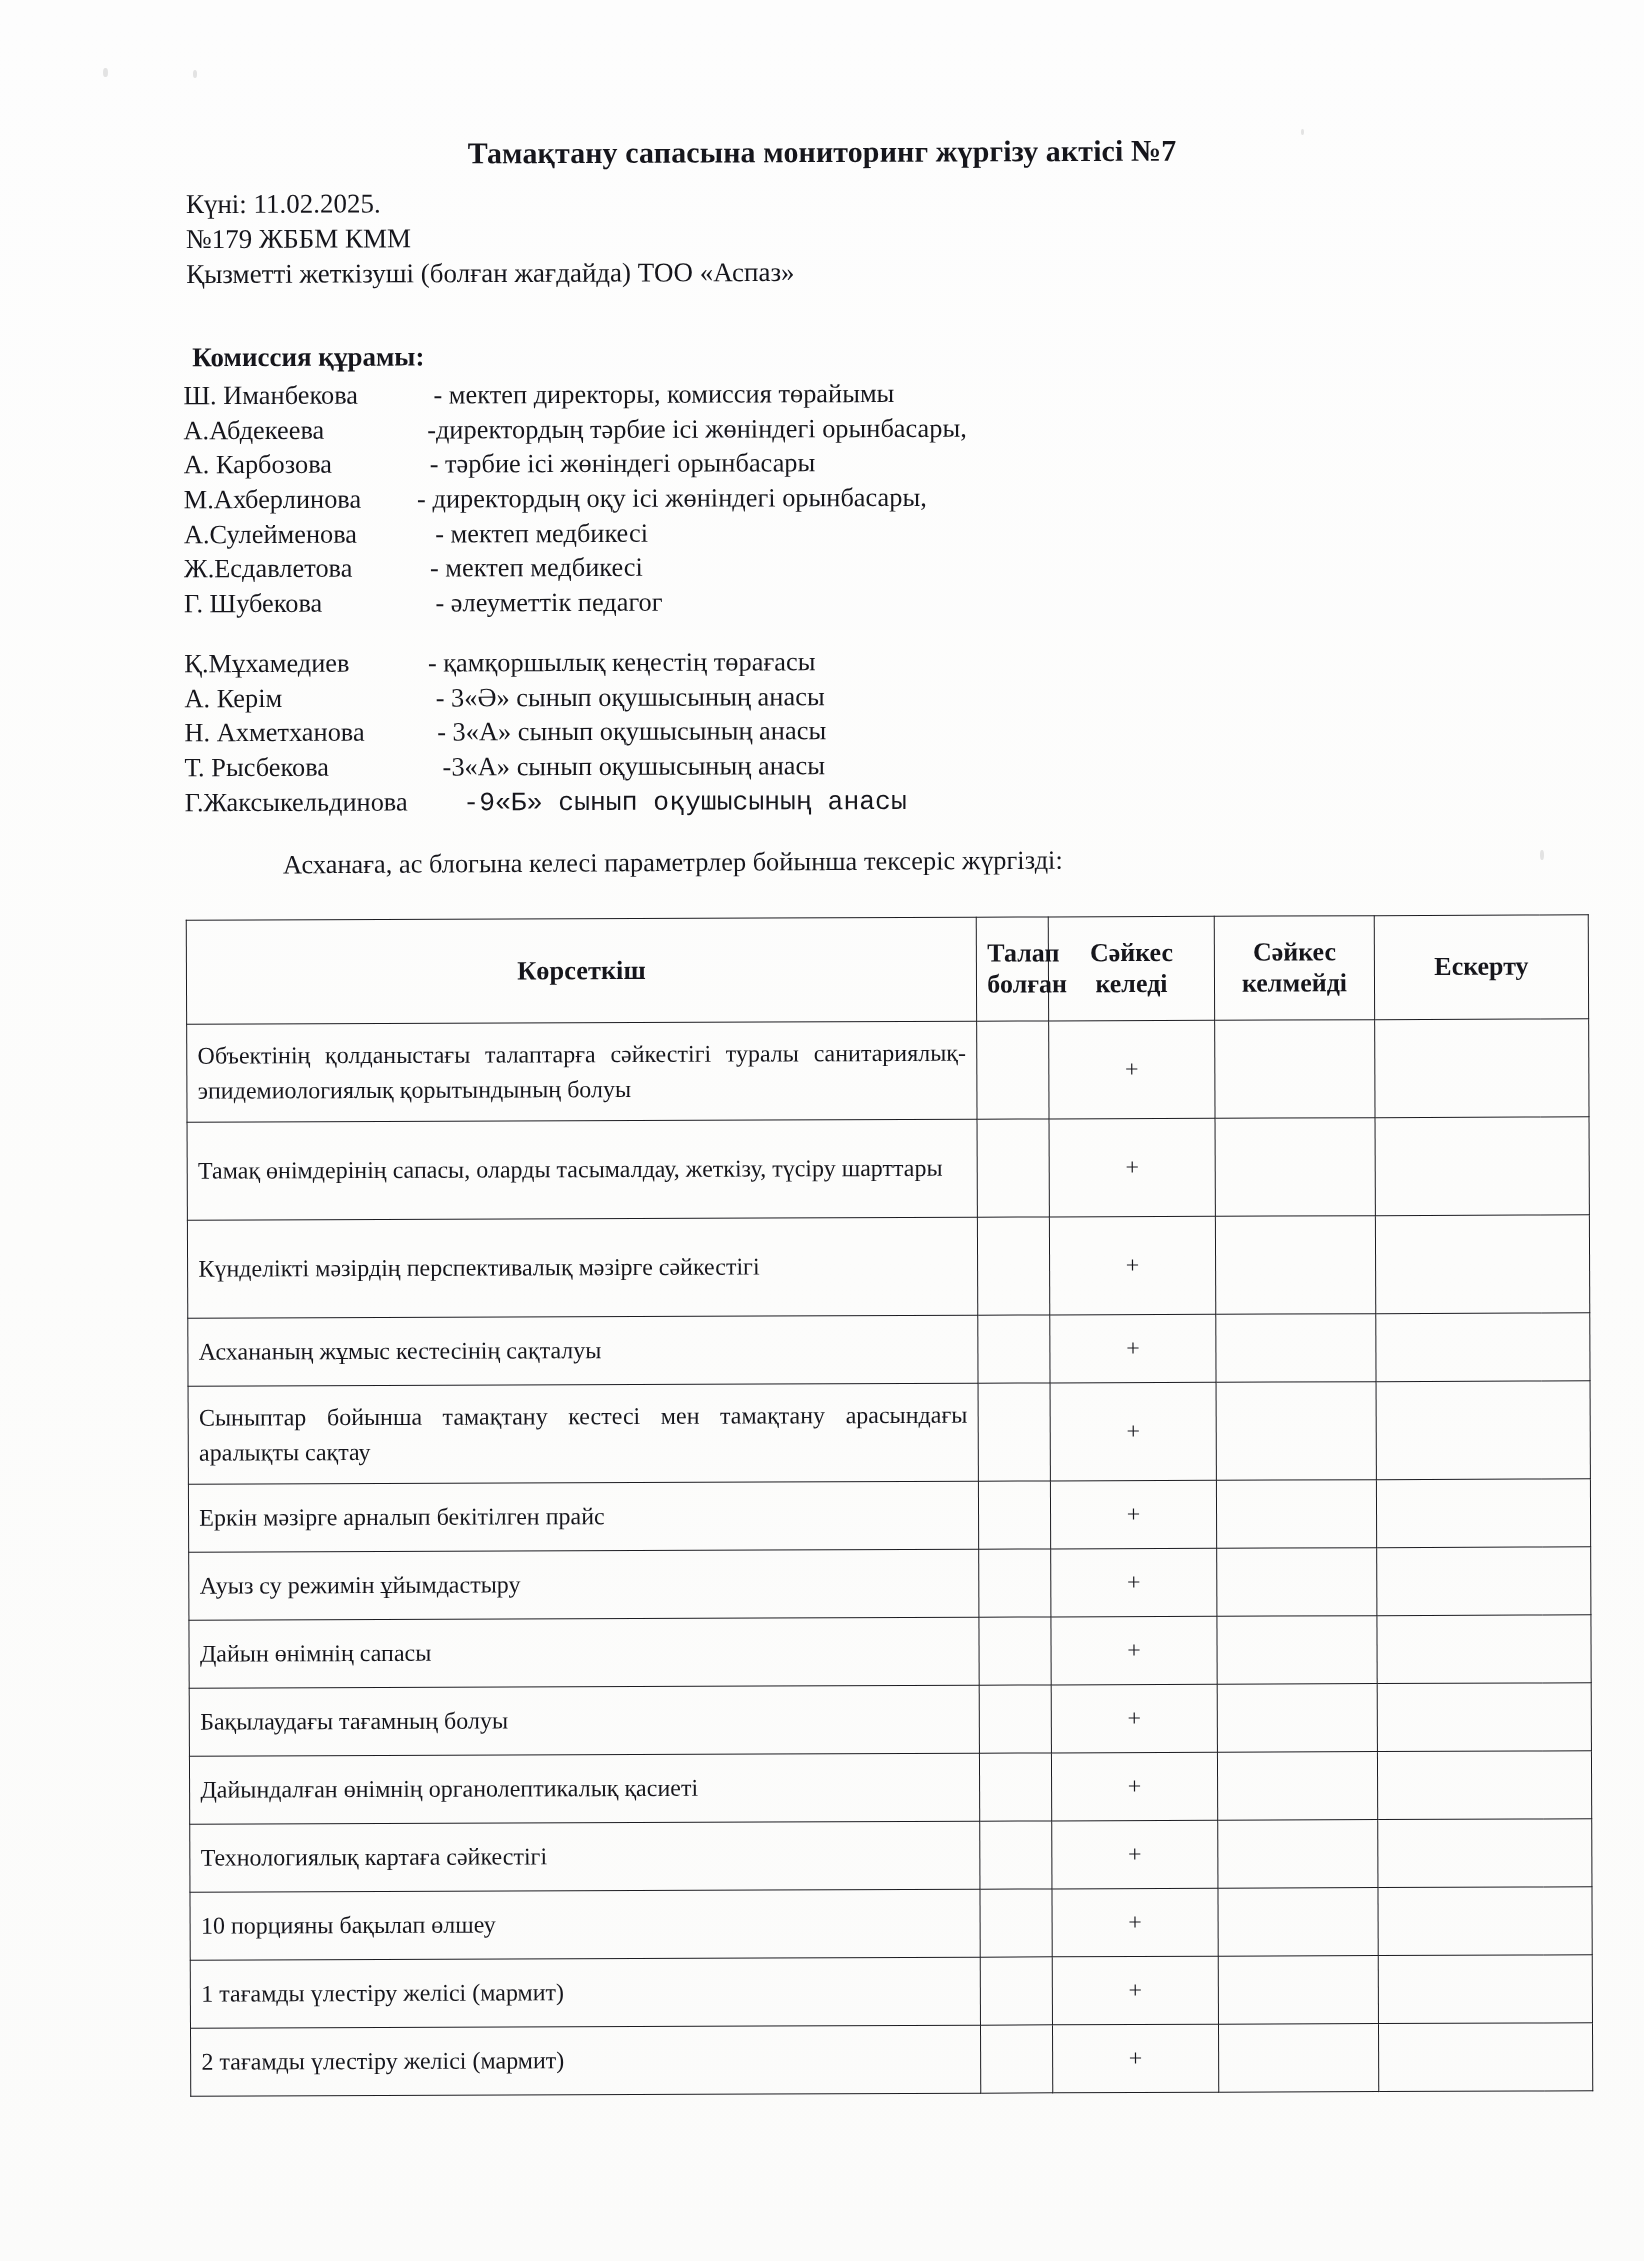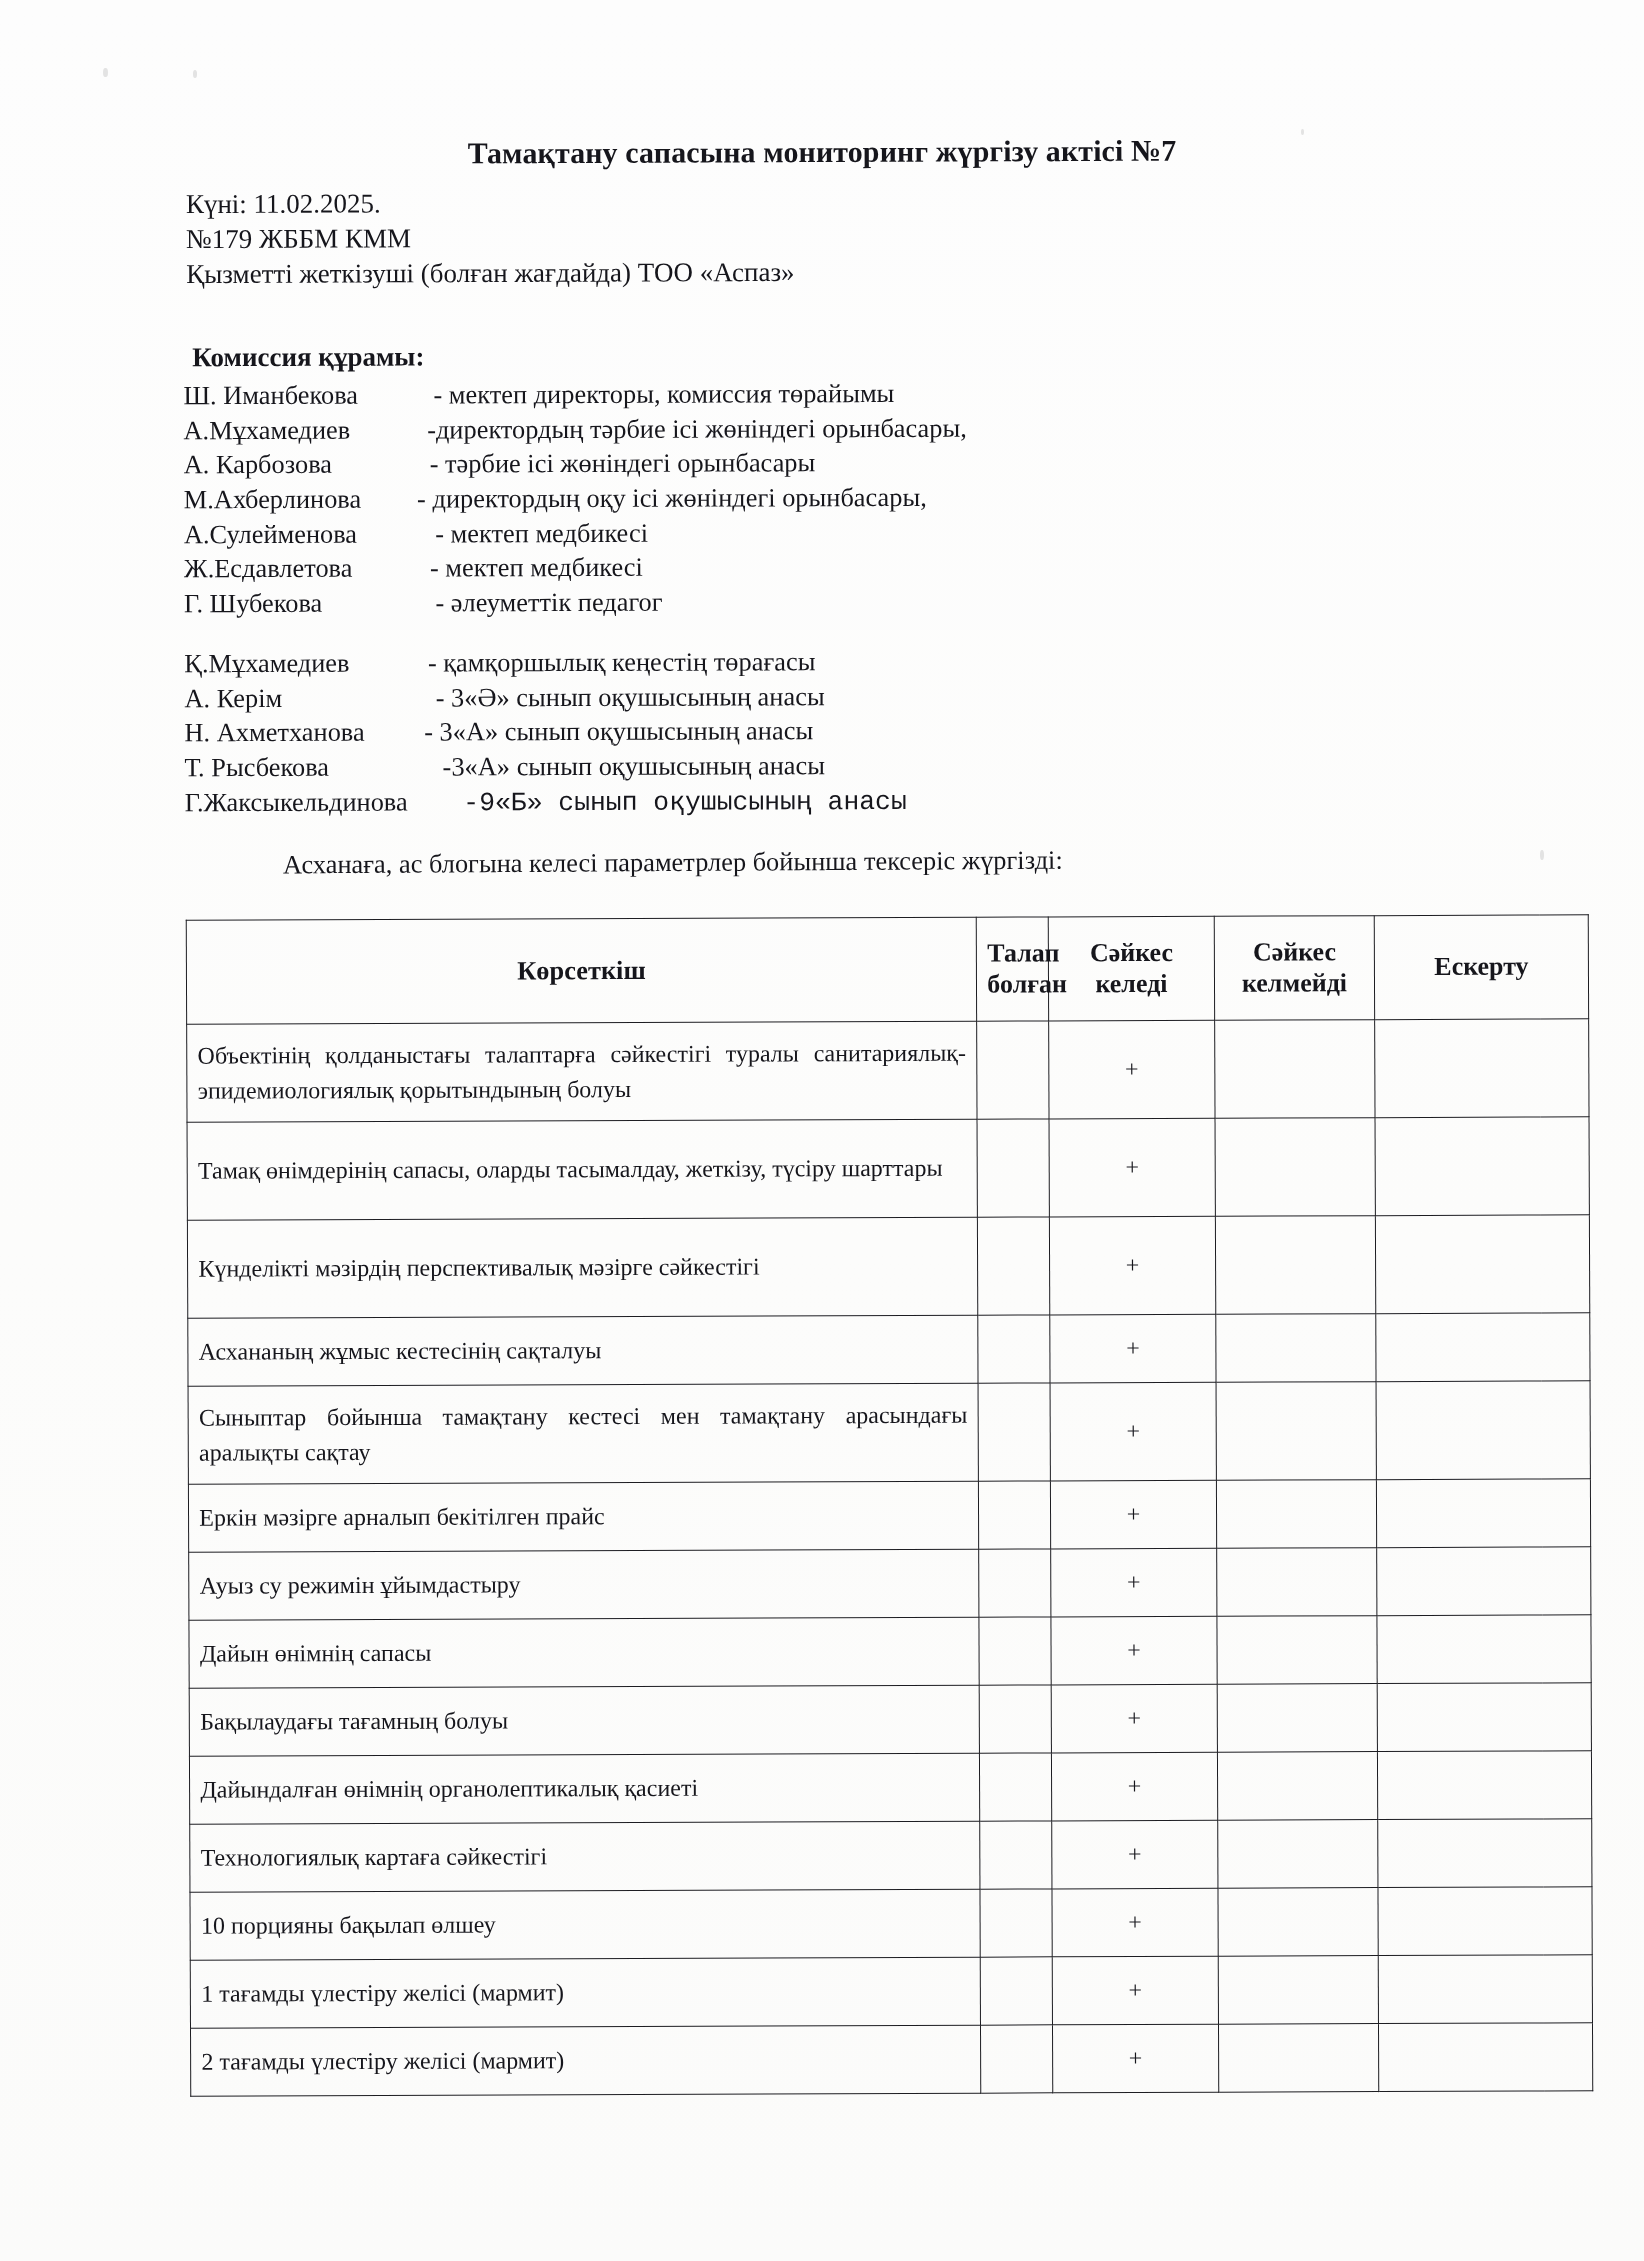--- a/index.html
+++ b/index.html
@@ -165,21 +165,21 @@
   </div>
 
   <div class="commission">
     <div class="commission-title">Комиссия құрамы:</div>
     <div id="members-list">
         <div class="member-row">
           <span class="member-name" style="min-width: 232px;">Ш. Иманбекова</span>
           <span class="member-role" style="padding-left: 18px;">- мектеп директоры, комиссия төрайымы</span>
         </div>
         <div class="member-row">
-          <span class="member-name" style="min-width: 232px;">А.Мұхамедиев</span>
+          <span class="member-name" style="min-width: 232px;">А.Абдекеева</span>
           <span class="member-role" style="padding-left: 11.6px;">-директордың тәрбие ісі жөніндегі орынбасары,</span>
         </div>
         <div class="member-row">
           <span class="member-name" style="min-width: 232px;">А. Карбозова</span>
           <span class="member-role" style="padding-left: 14px; text-align: center;">- тәрбие ісі жөніндегі орынбасары</span>
         </div>
         <div class="member-row">
           <span class="member-name" style="min-width: 232px;">М.Ахберлинова</span>
           <span class="member-role" style="padding-left: 1.3px;">- директордың оқу ісі жөніндегі орынбасары,</span>
         </div>
@@ -198,21 +198,21 @@
         <div class="member-row">
           <span class="member-name" style="min-width: 232px;">Қ.Мұхамедиев</span>
           <span class="member-role" style="padding-left: 11.6px; margin-top: 26px;">- қамқоршылық кеңестің төрағасы</span>
         </div>
         <div class="member-row">
           <span class="member-name" style="min-width: 232px;">А. Керім</span>
           <span class="member-role" style="padding-left: 19.3px;">- 3«Ә» сынып оқушысының анасы</span>
         </div>
         <div class="member-row">
           <span class="member-name" style="min-width: 232px;">Н. Ахметханова</span>
-          <span class="member-role" style="padding-left: 7.7px;">- 3«А» сынып оқушысының анасы</span>
+          <span class="member-role" style="padding-left: 7.7px; margin-left: 13px;">- 3«А» сынып оқушысының анасы</span>
         </div>
         <div class="member-row">
           <span class="member-name" style="min-width: 232px;">Т. Рысбекова</span>
           <span class="member-role" style="padding-left: 26px;">-3«А» сынып оқушысының анасы</span>
         </div>
         <div class="member-row">
           <span class="member-name" style="min-width: 267px;">Г.Жаксыкельдинова</span>
           <span class="member-role" style="padding-left: 11.6px; font-family: Liberation Mono, monospace;">-9«Б» сынып оқушысының анасы</span>
         </div>
       </div>

